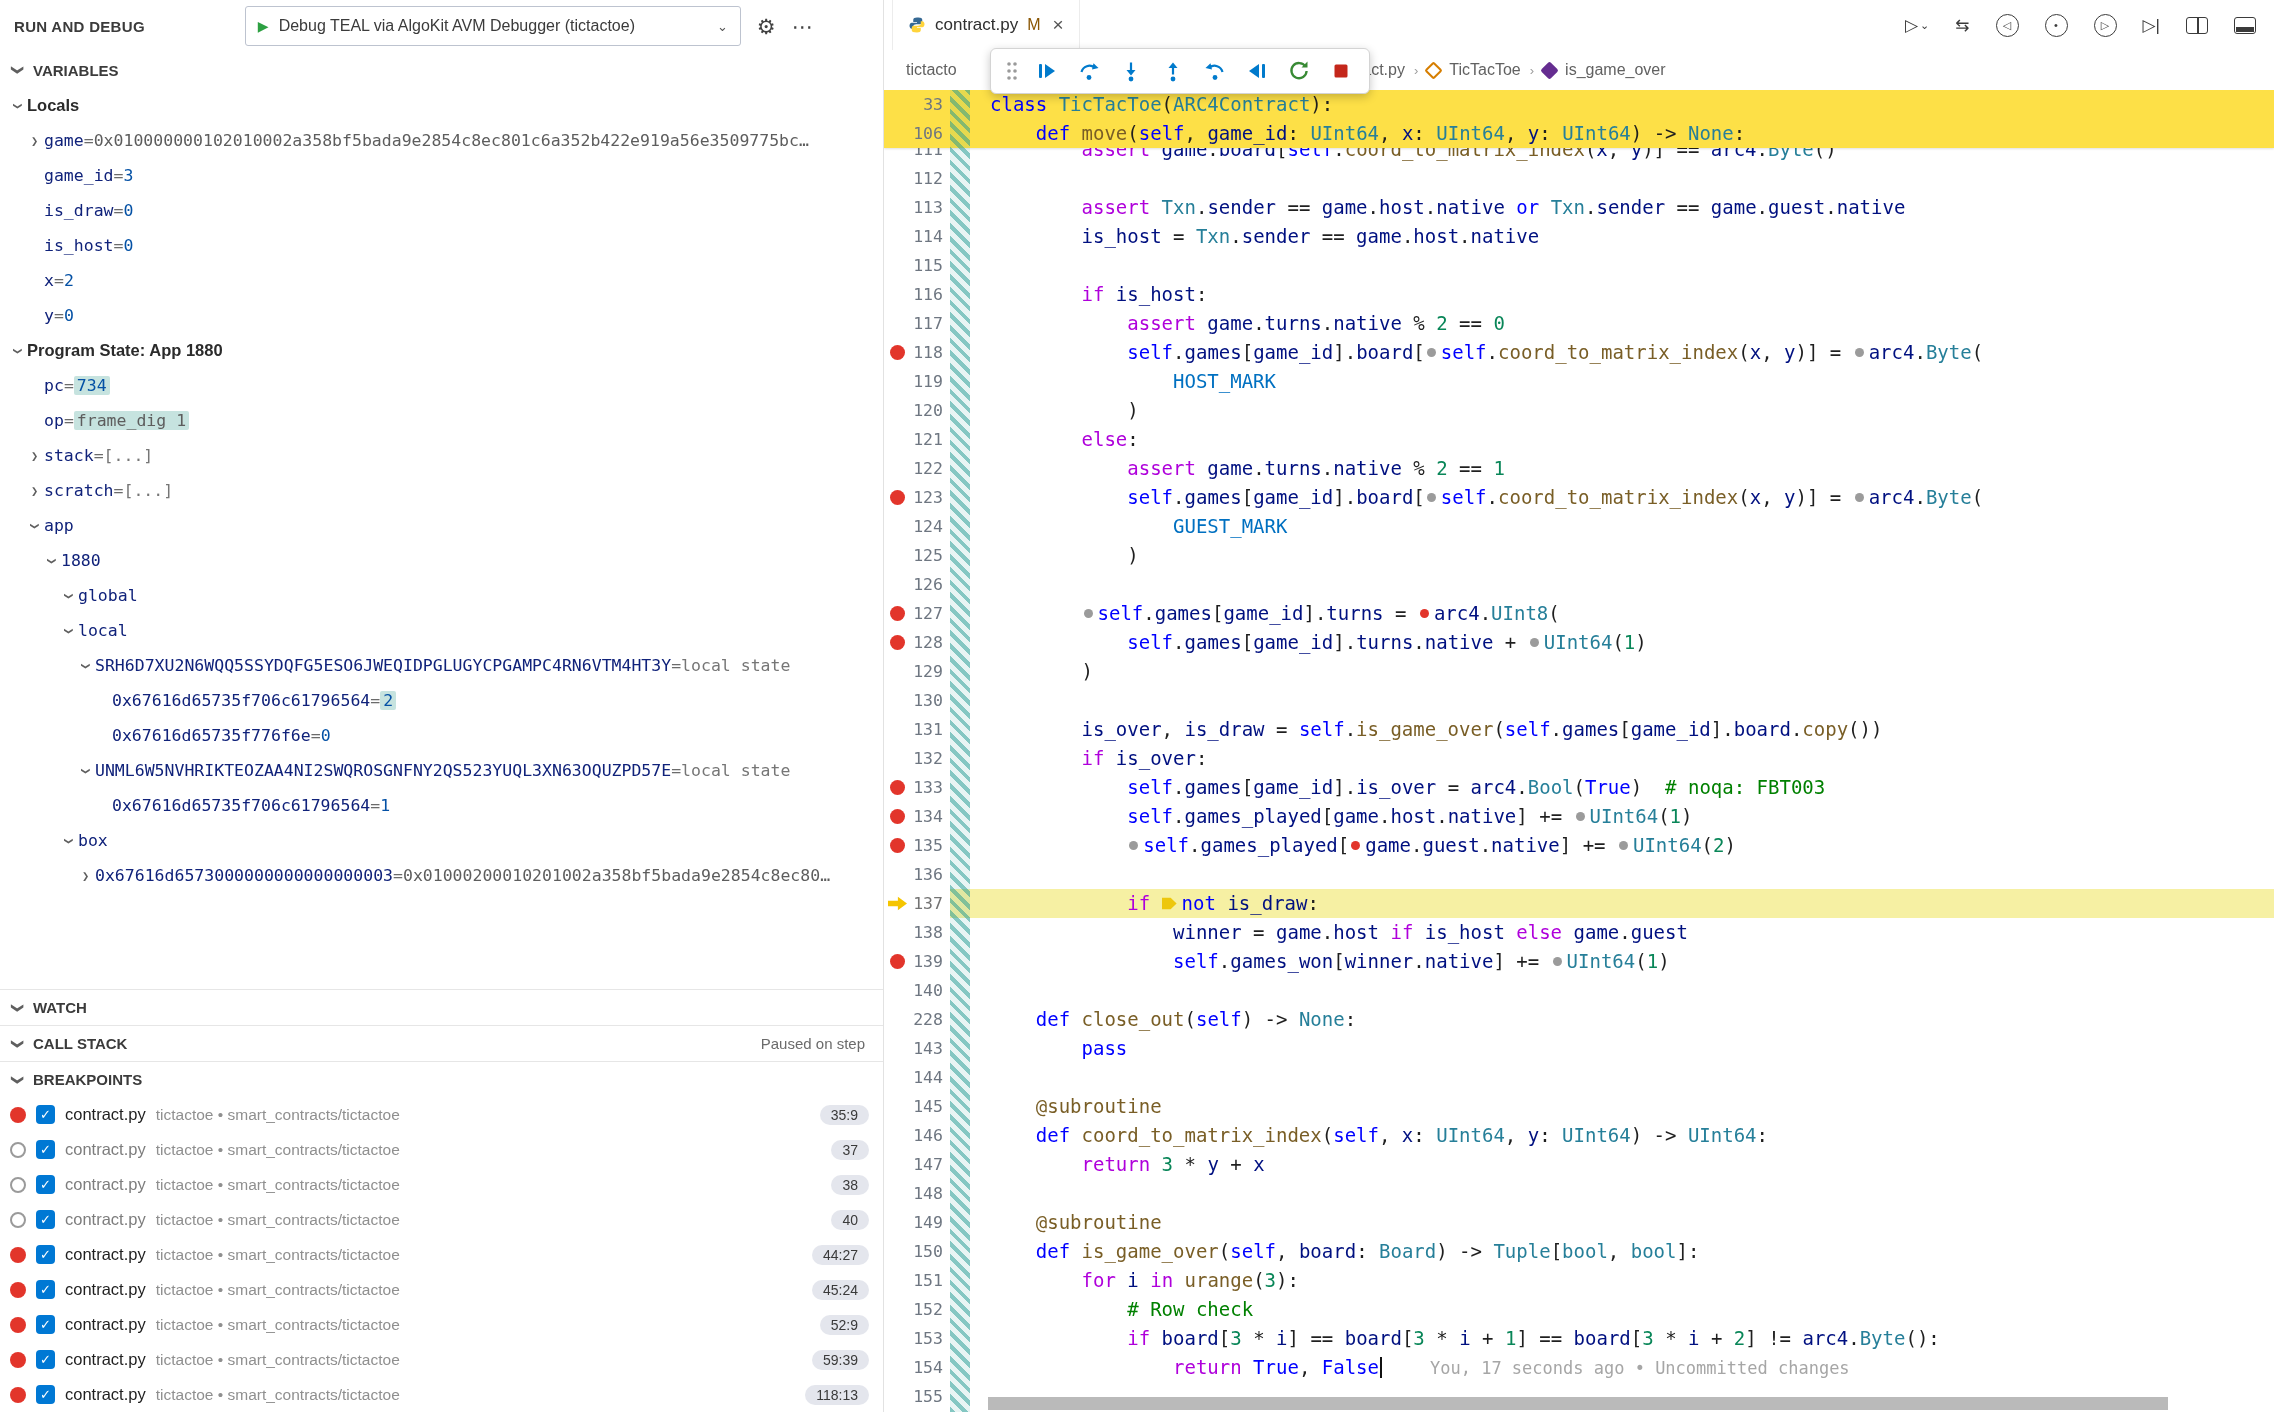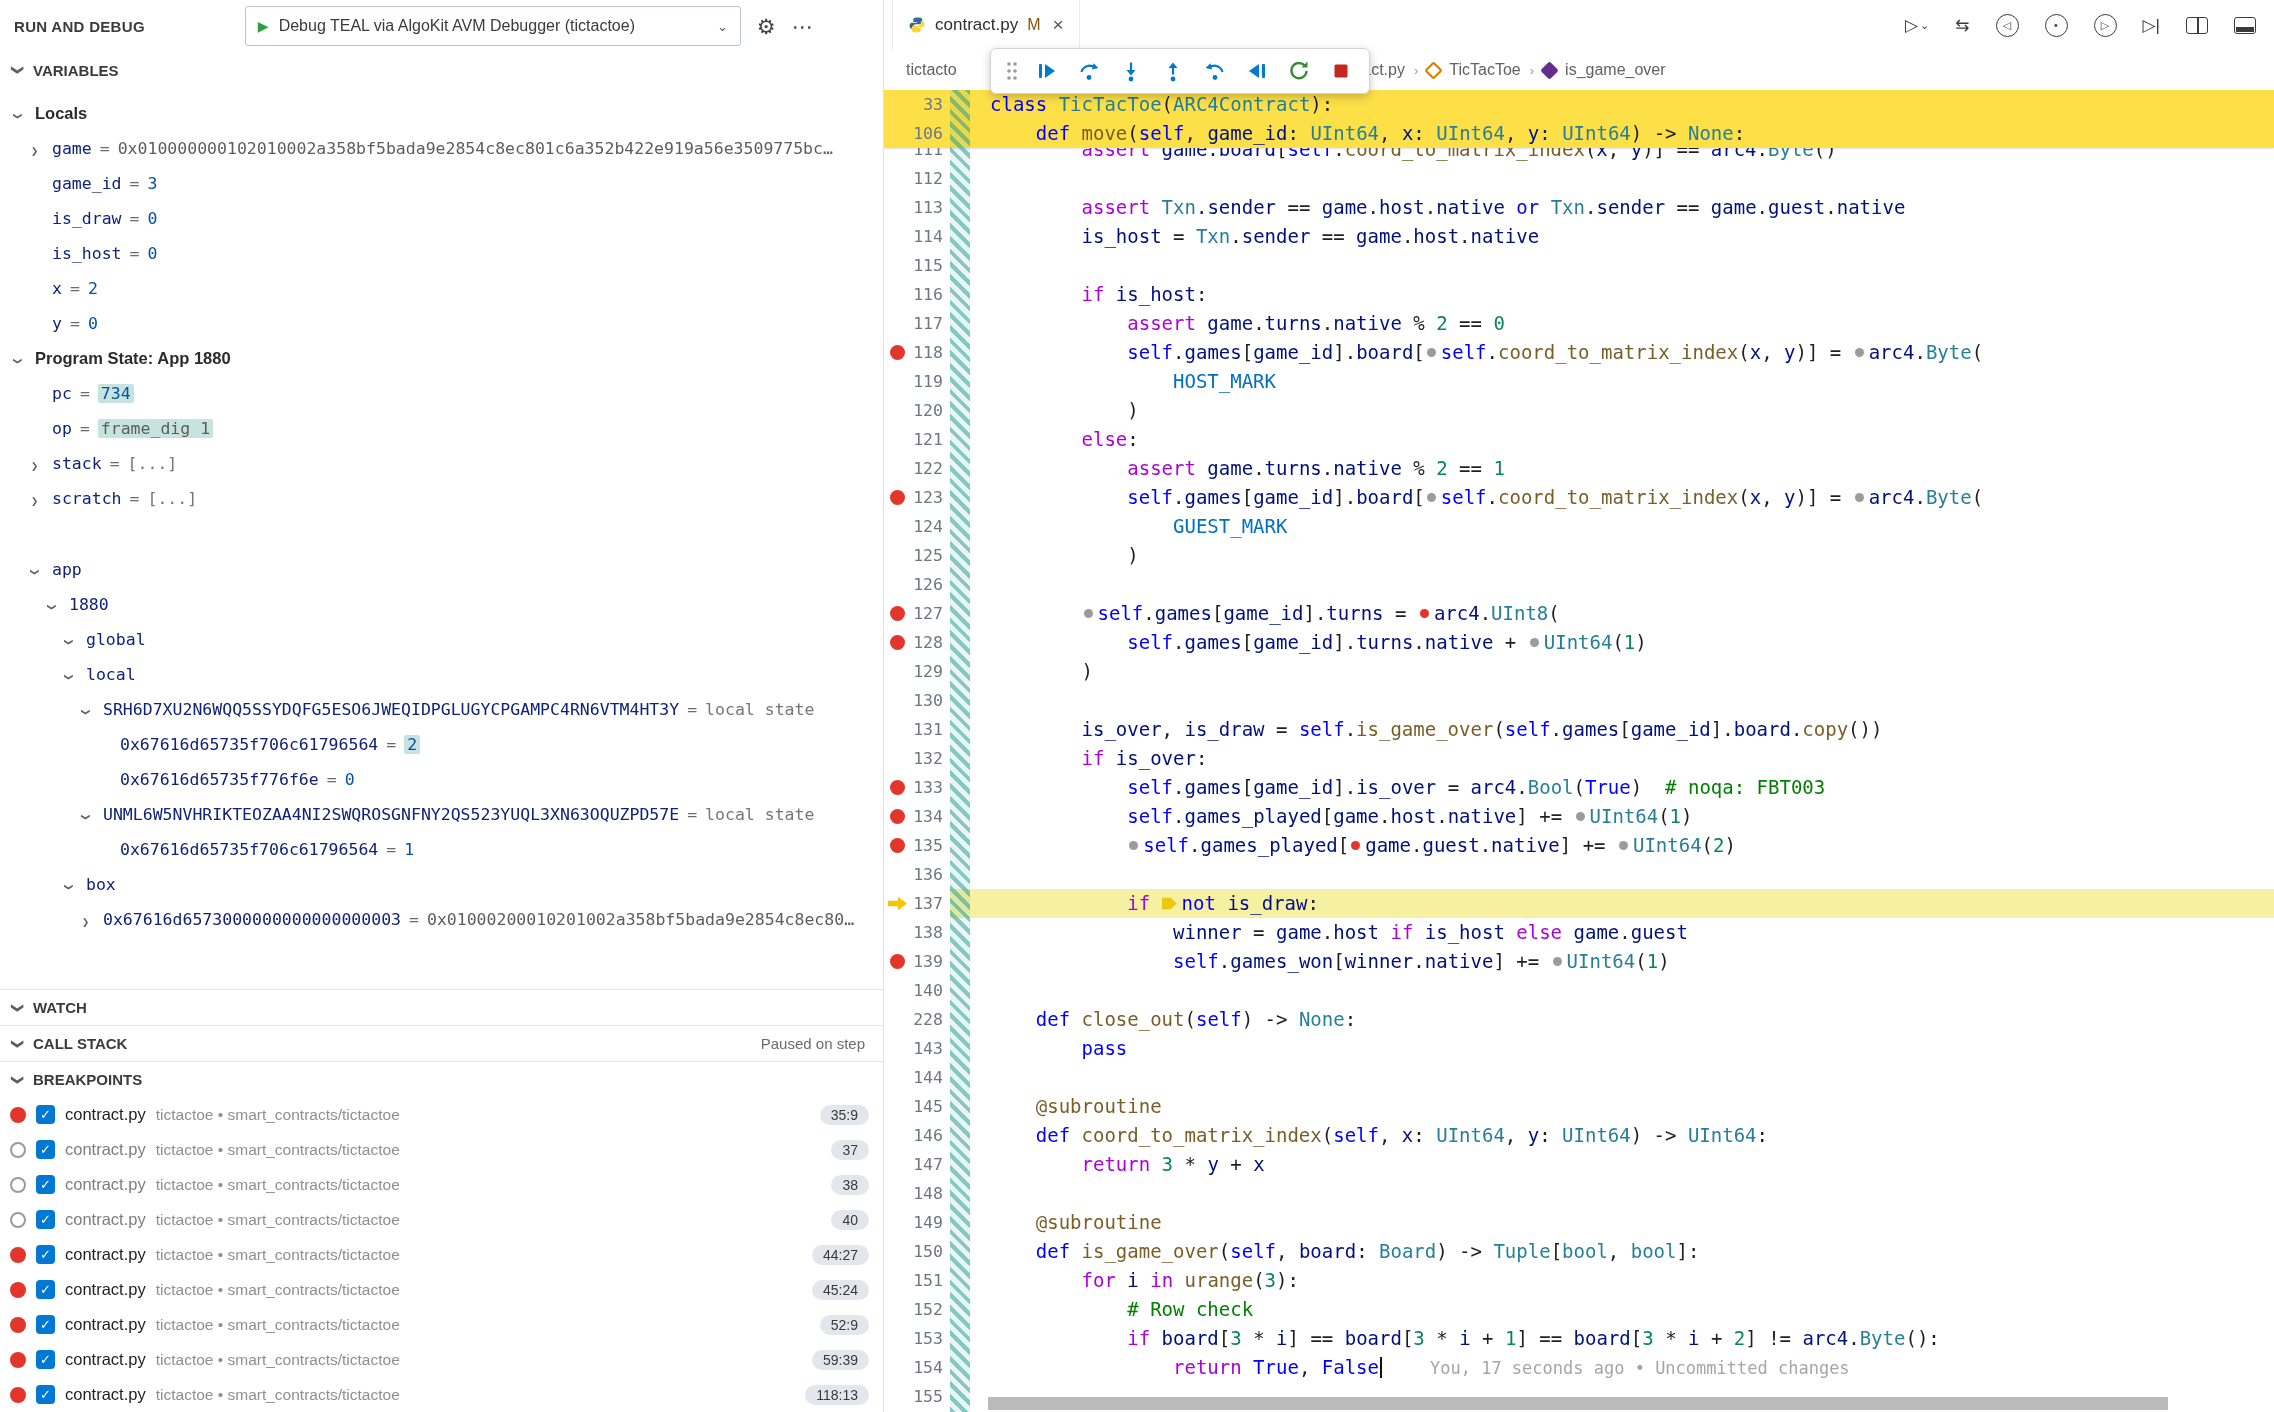--- a/index.html
+++ b/index.html
@@ -25,22 +25,22 @@
 
   .sec { height:36px; flex:none; display:flex; align-items:center; padding:0 12px 0 8px; gap:6px;
     font-size:15px; font-weight:700; color:#3b3b3b; }
   .sec.bordered { border-top:1px solid #e6e6e6; }
   .sec-right { margin-left:auto; font-weight:400; font-size:15px; color:#6b6b6b; padding-right:6px; }
   .chev { width:19px; flex:none; display:inline-flex; justify-content:center; color:#5f5f5f; font-size:12px; }
   .chev.d { transform:rotate(90deg); }
   .chev.none { visibility:hidden; }
 
   .tree { flex:none; overflow:hidden; }
-  .trow { height:35px; display:flex; align-items:flex-end; white-space:nowrap; overflow:hidden;
-    font-family:"DejaVu Sans Mono", monospace; font-size:16.5px; cursor:pointer;gap:8px; }
+  .trow { height:35px; display:flex; align-items:center; white-space:nowrap; overflow:hidden;
+    font-family:"DejaVu Sans Mono", monospace; font-size:16.5px; cursor:pointer; }
   .nm-scope { font-family:"Liberation Sans", sans-serif; font-weight:700; font-size:16.5px; color:#2b2b2b; }
   .nm-var { color:#10227a; }
   .eq { color:#6b6b6b; }
   .val-num { color:#0451a5; }
   .val-hex { color:#5d5d5d; }
   .val-gray { color:#767676; }
   .hl { background:#c6e3df; border-radius:2px; padding:0 3px; }
   .flex-spacer { flex:1; }
 
   .bp-list { flex:none; }
@@ -194,21 +194,21 @@
           <span class="nm-var">stack</span>
           <span class="eq"> = </span>
           <span class="val-gray">[...]</span>
         </div>
         <div class="trow" style="padding-left: 25px;">
           <span class="chev r">❯</span>
           <span class="nm-var">scratch</span>
           <span class="eq"> = </span>
           <span class="val-gray">[...]</span>
         </div>
-        <div class="trow" style="padding-left: 25px; margin-top: 36px;">
+        <div class="trow" style="padding-left: 25px;">
           <span class="chev d">❯</span>
           <span class="nm-var">app</span>
         </div>
         <div class="trow" style="padding-left: 42px;">
           <span class="chev d">❯</span>
           <span class="nm-var">1880</span>
         </div>
         <div class="trow" style="padding-left: 59px;">
           <span class="chev d">❯</span>
           <span class="nm-var">global</span>

